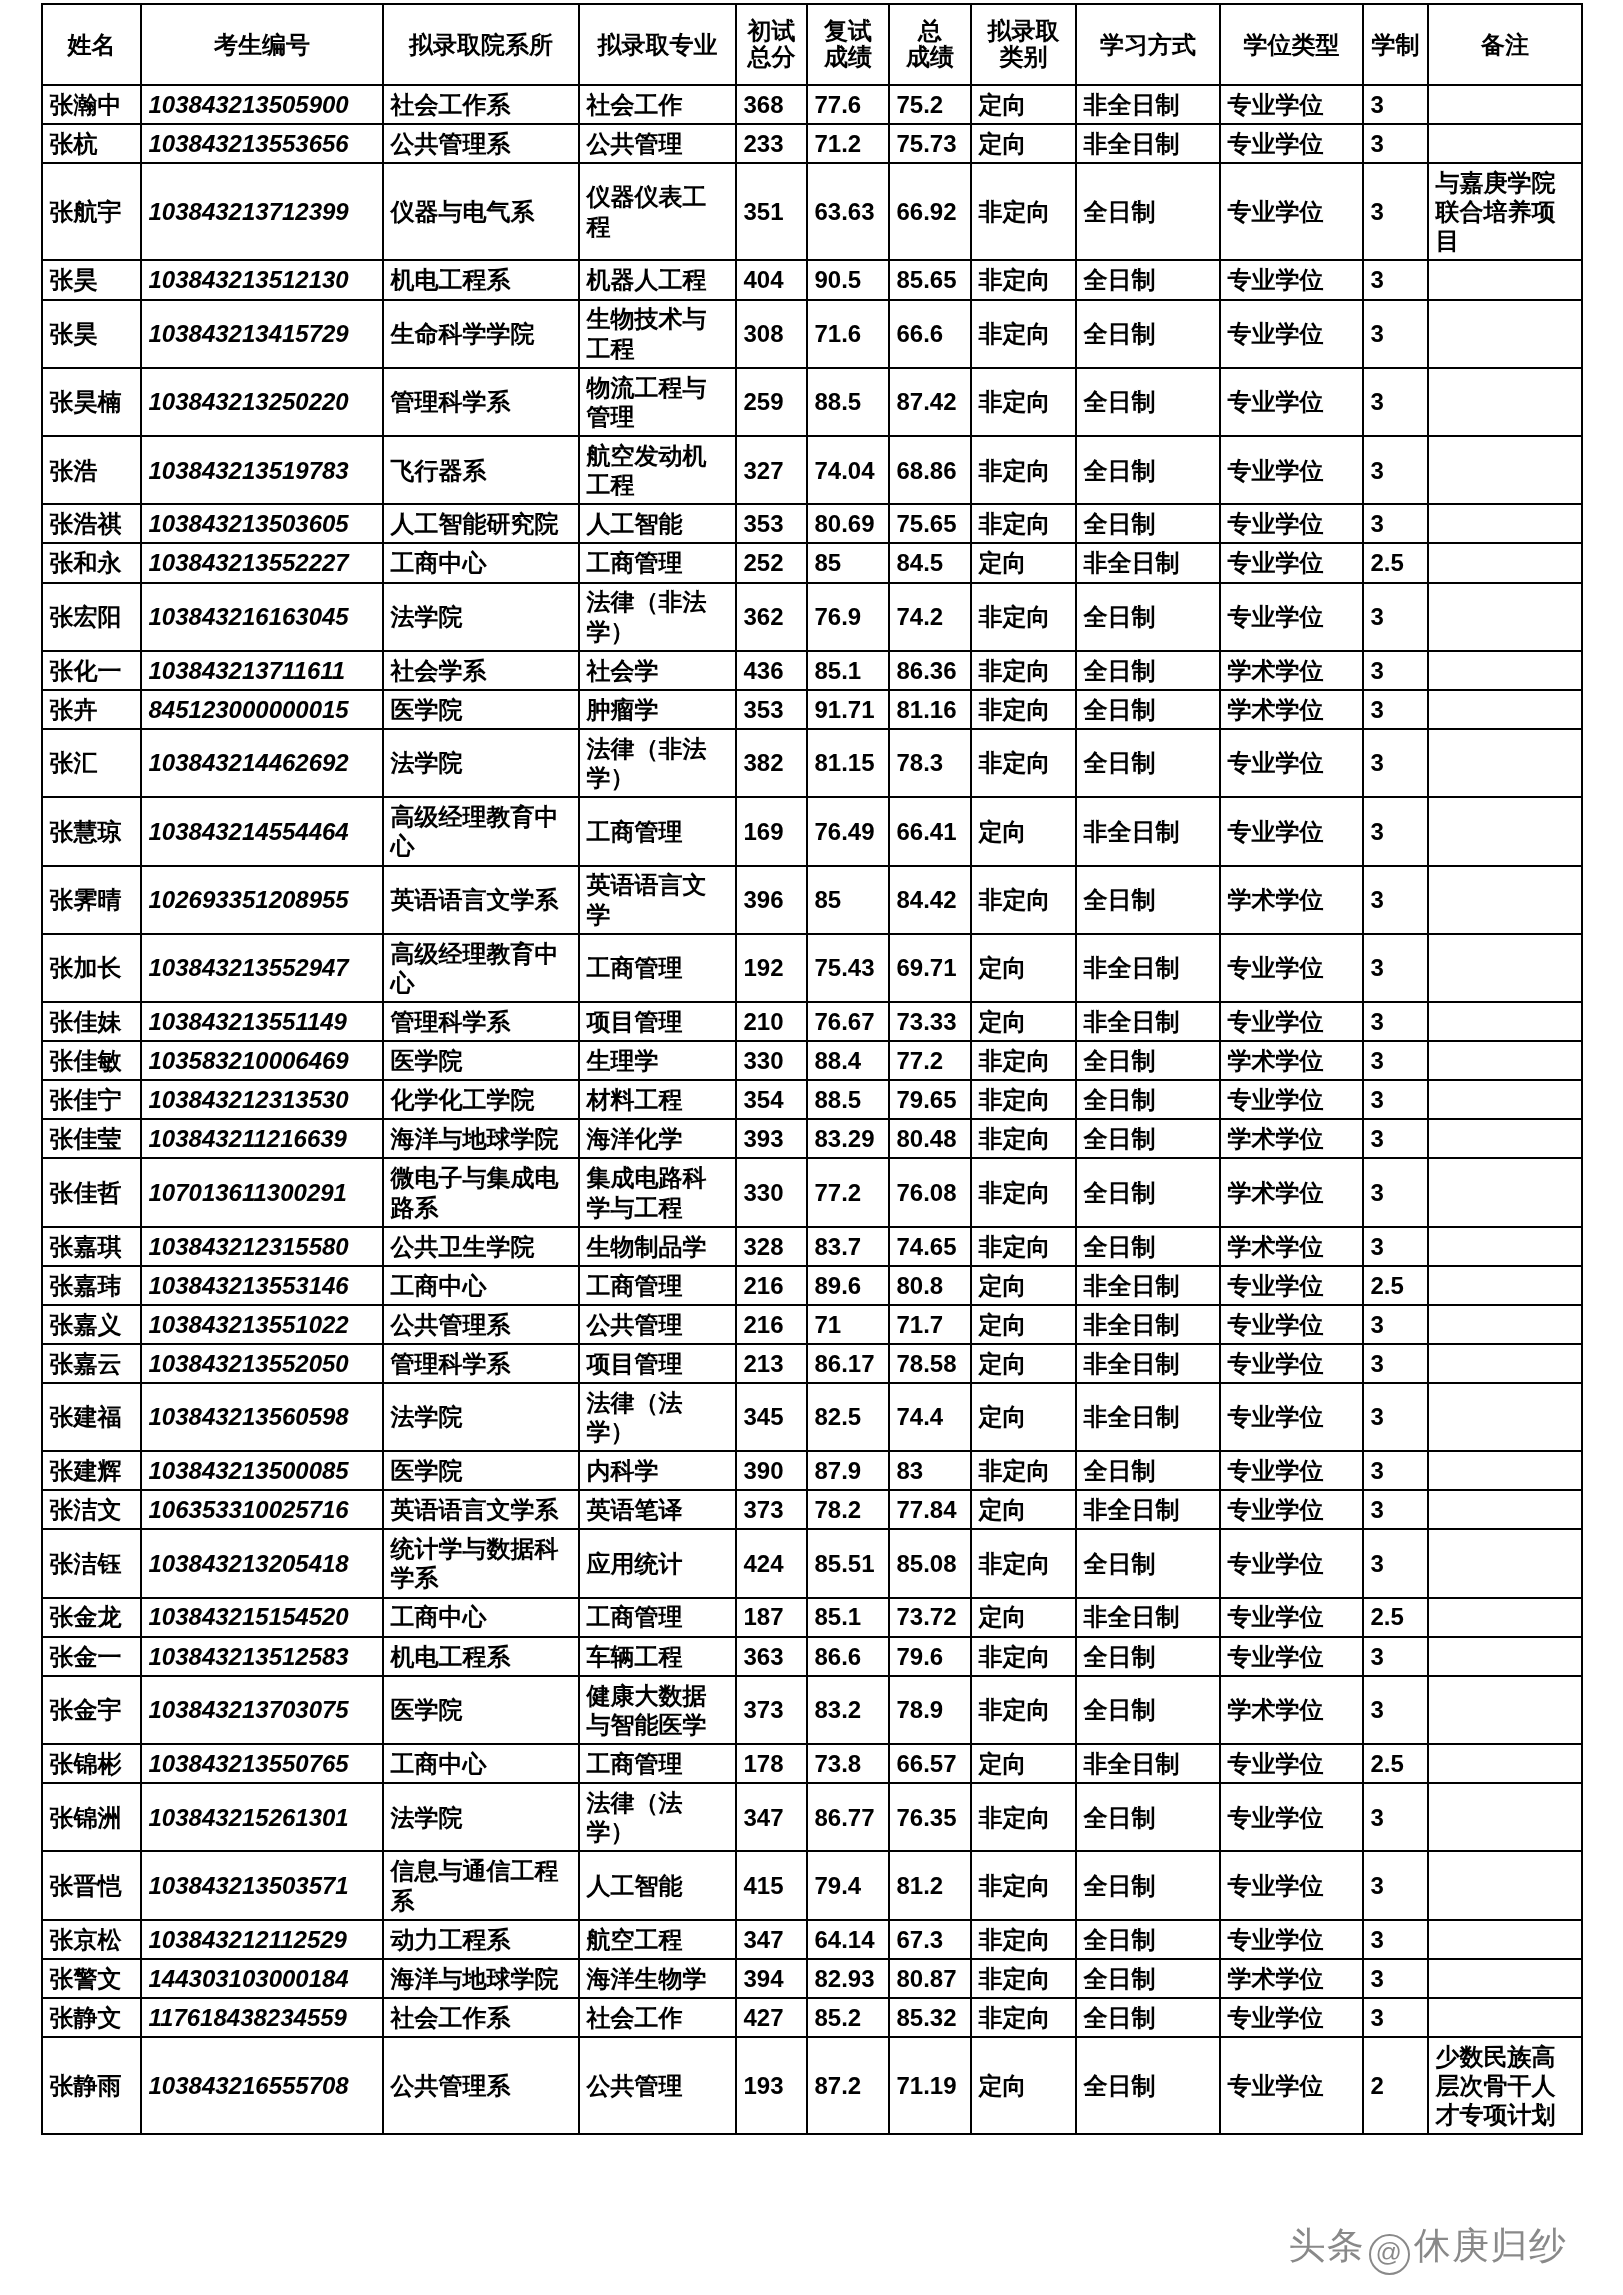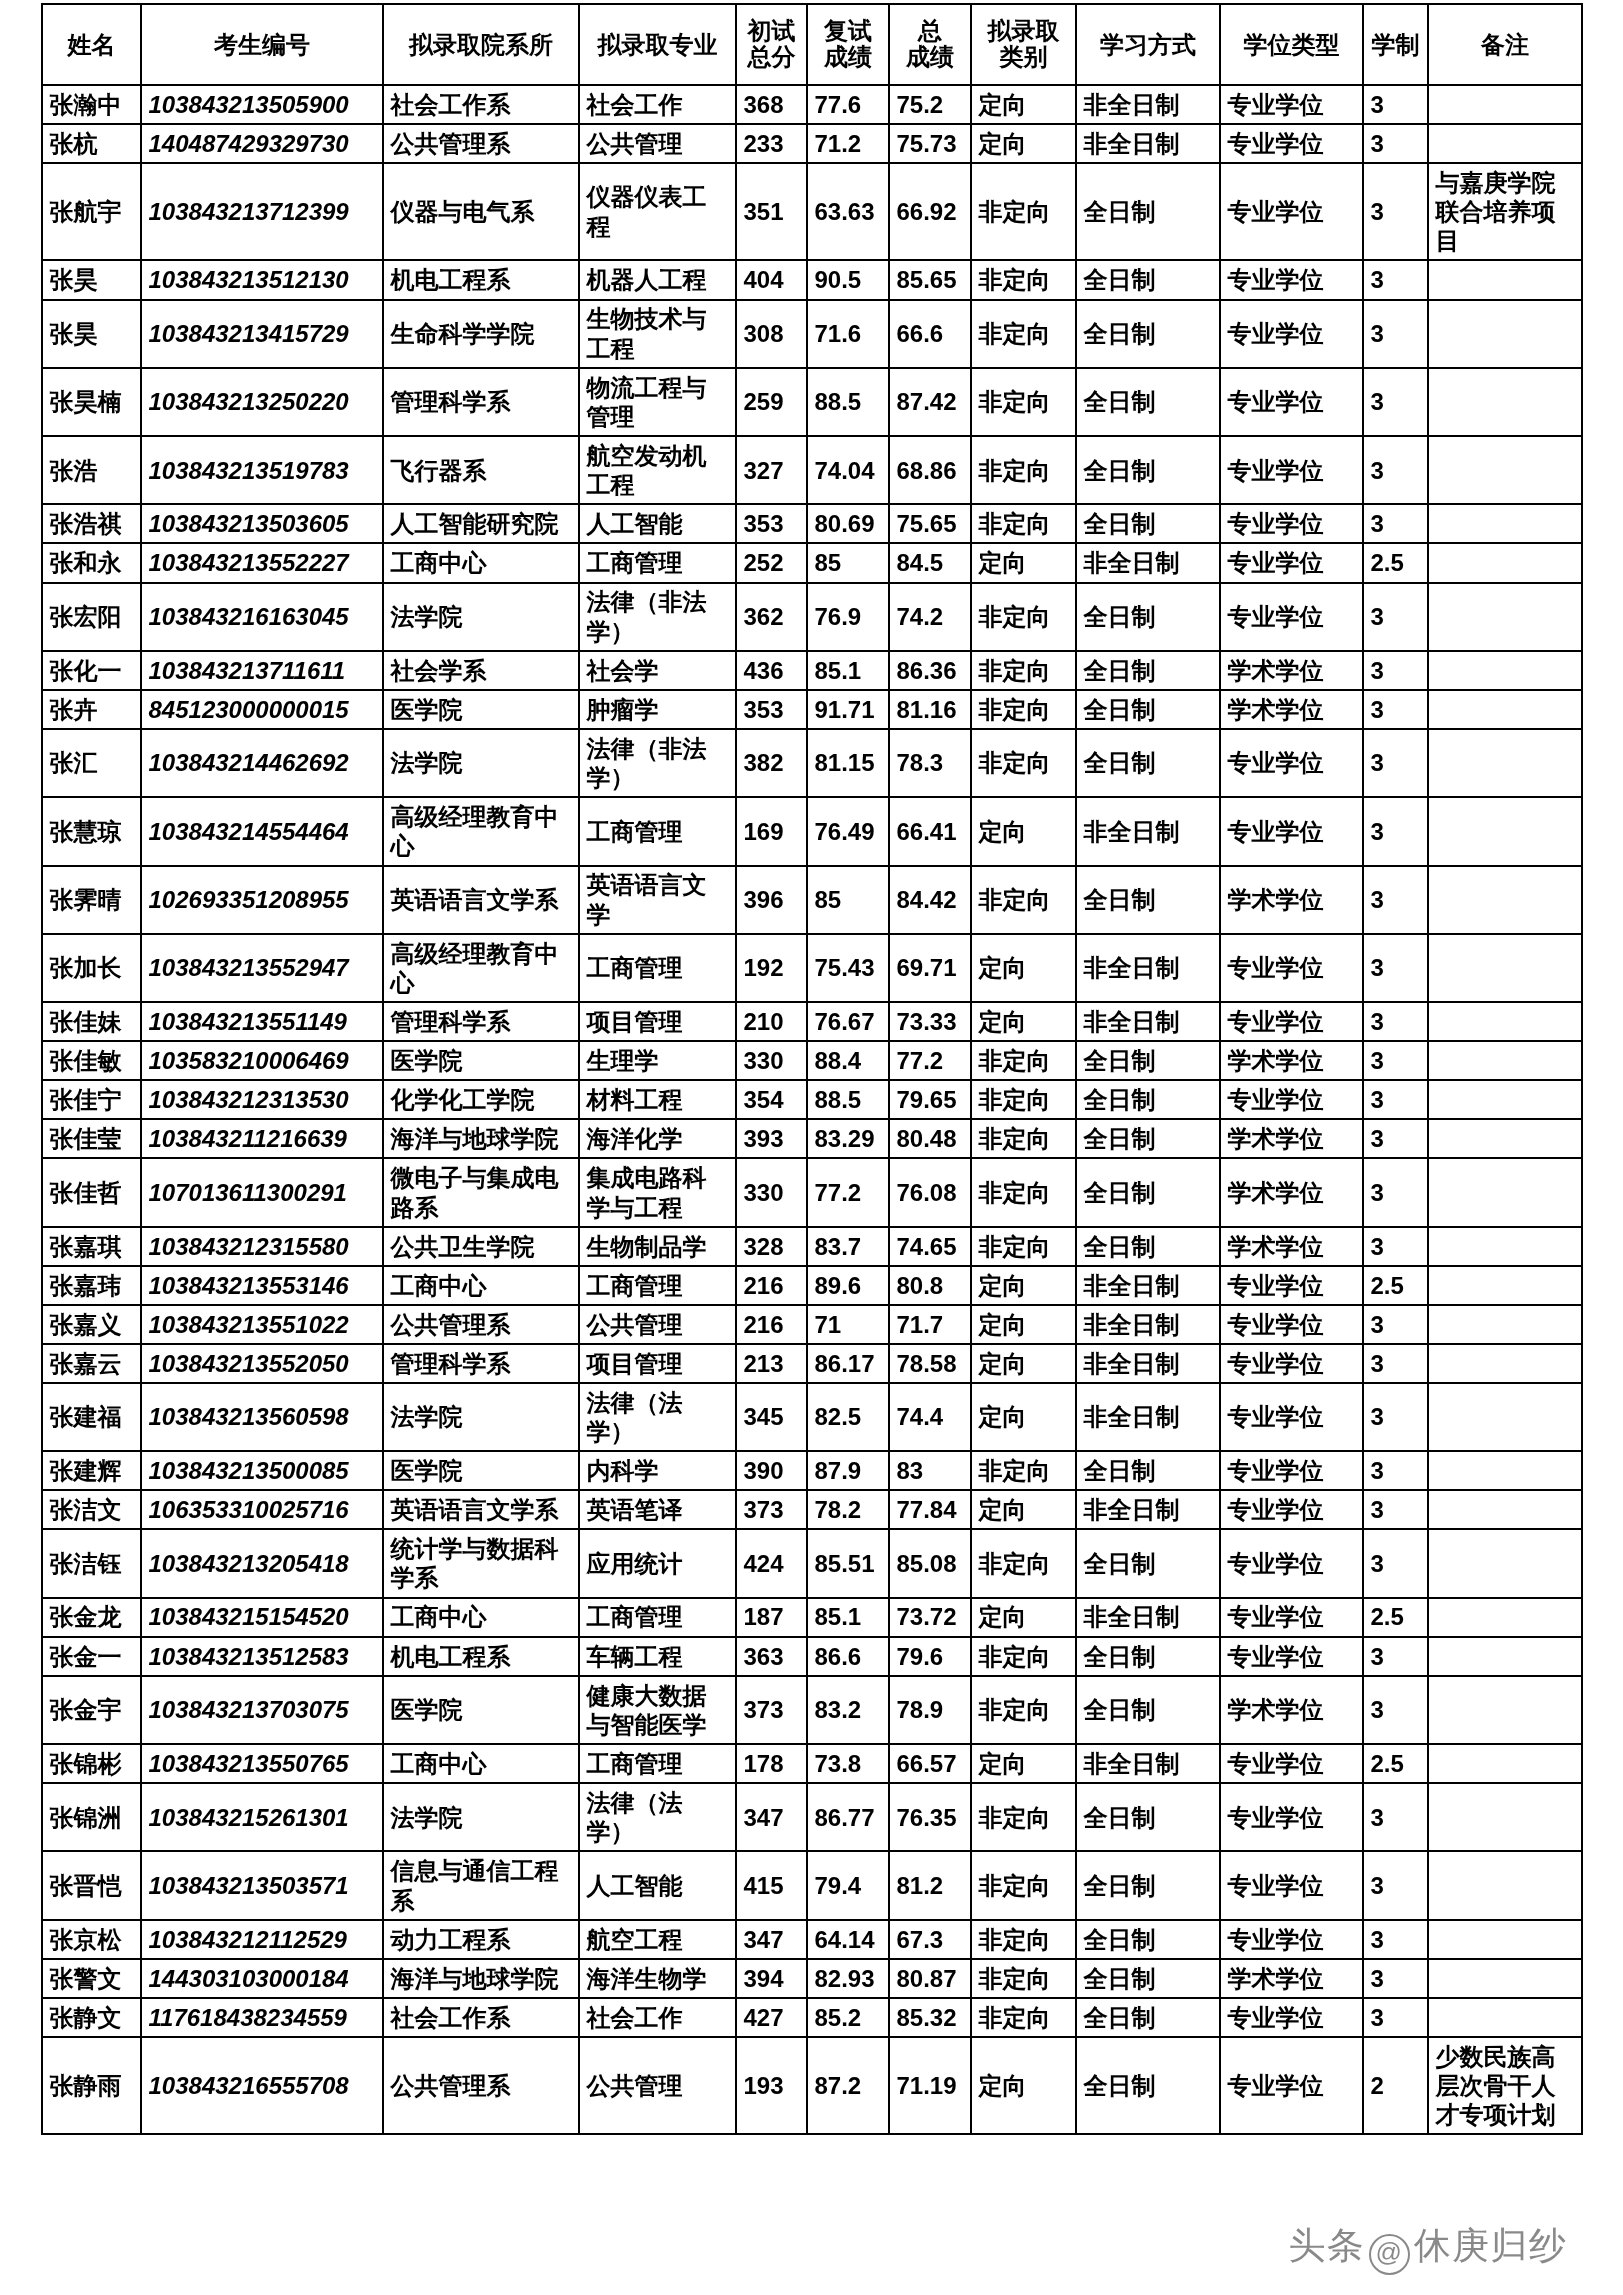--- a/index.html
+++ b/index.html
@@ -155,21 +155,21 @@
           <td class="num">77.6</td>
           <td class="num">75.2</td>
           <td>定向</td>
           <td>非全日制</td>
           <td>专业学位</td>
           <td>3</td>
           <td></td>
         </tr>
         <tr>
           <td>张杭</td>
-          <td class="ctr">140487429329730</td>
+          <td class="ctr">103843213553656</td>
           <td>公共管理系</td>
           <td>公共管理</td>
           <td class="num">233</td>
           <td class="num">71.2</td>
           <td class="num">75.73</td>
           <td>定向</td>
           <td>非全日制</td>
           <td>专业学位</td>
           <td>3</td>
           <td></td>

